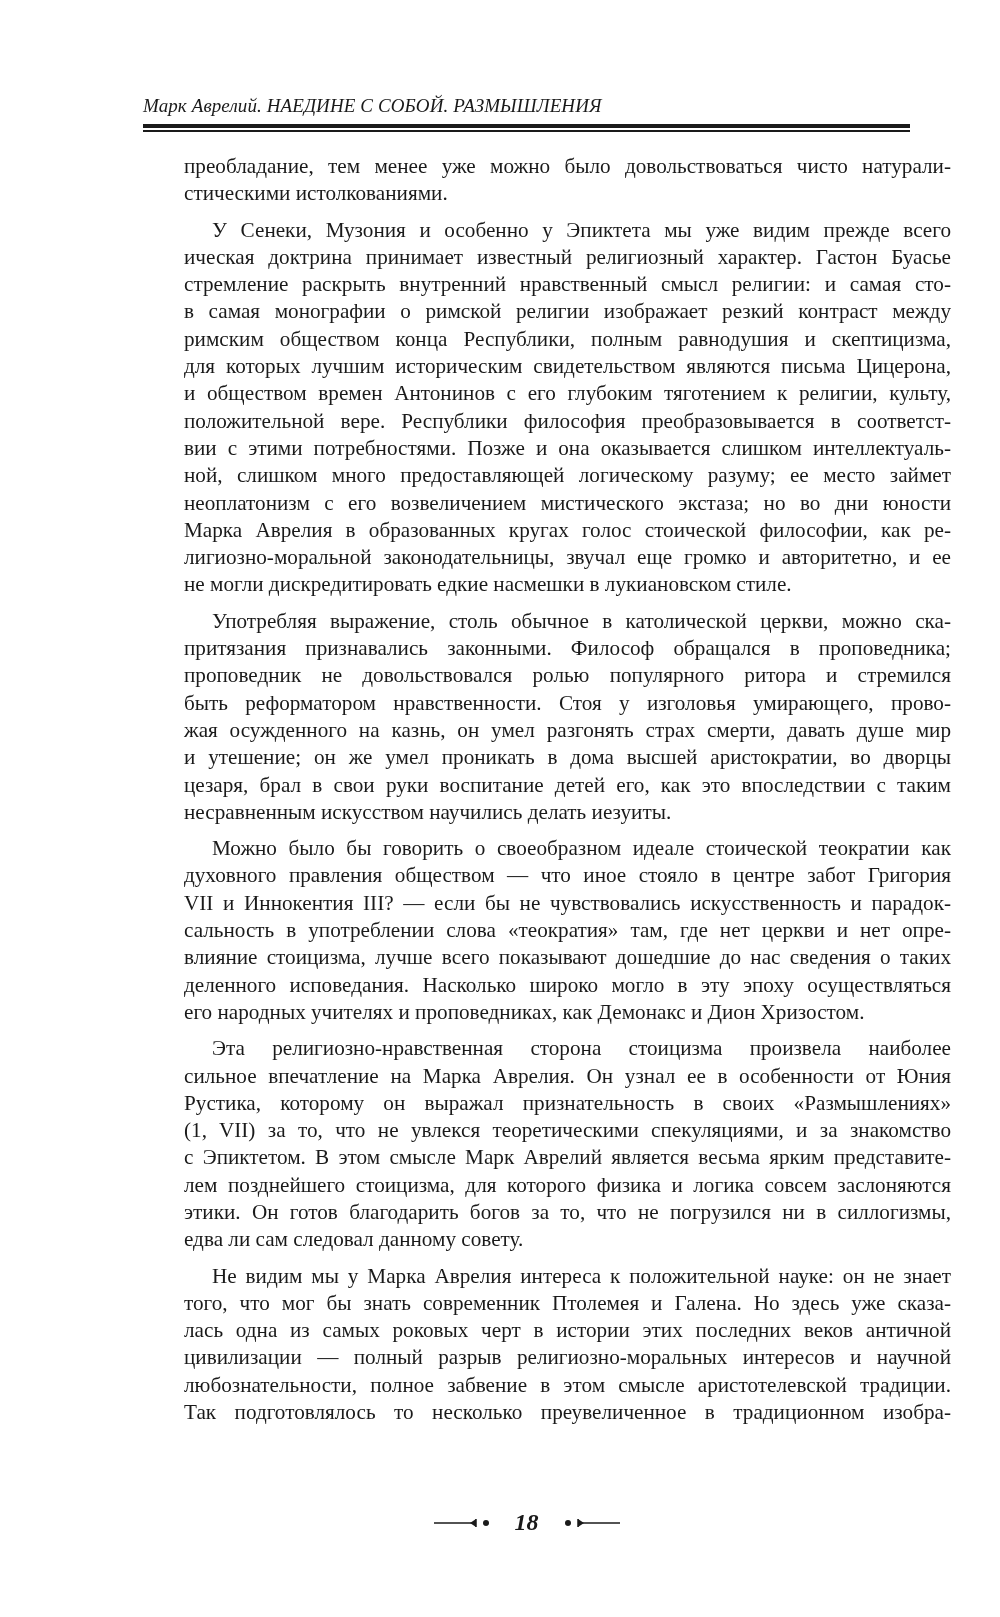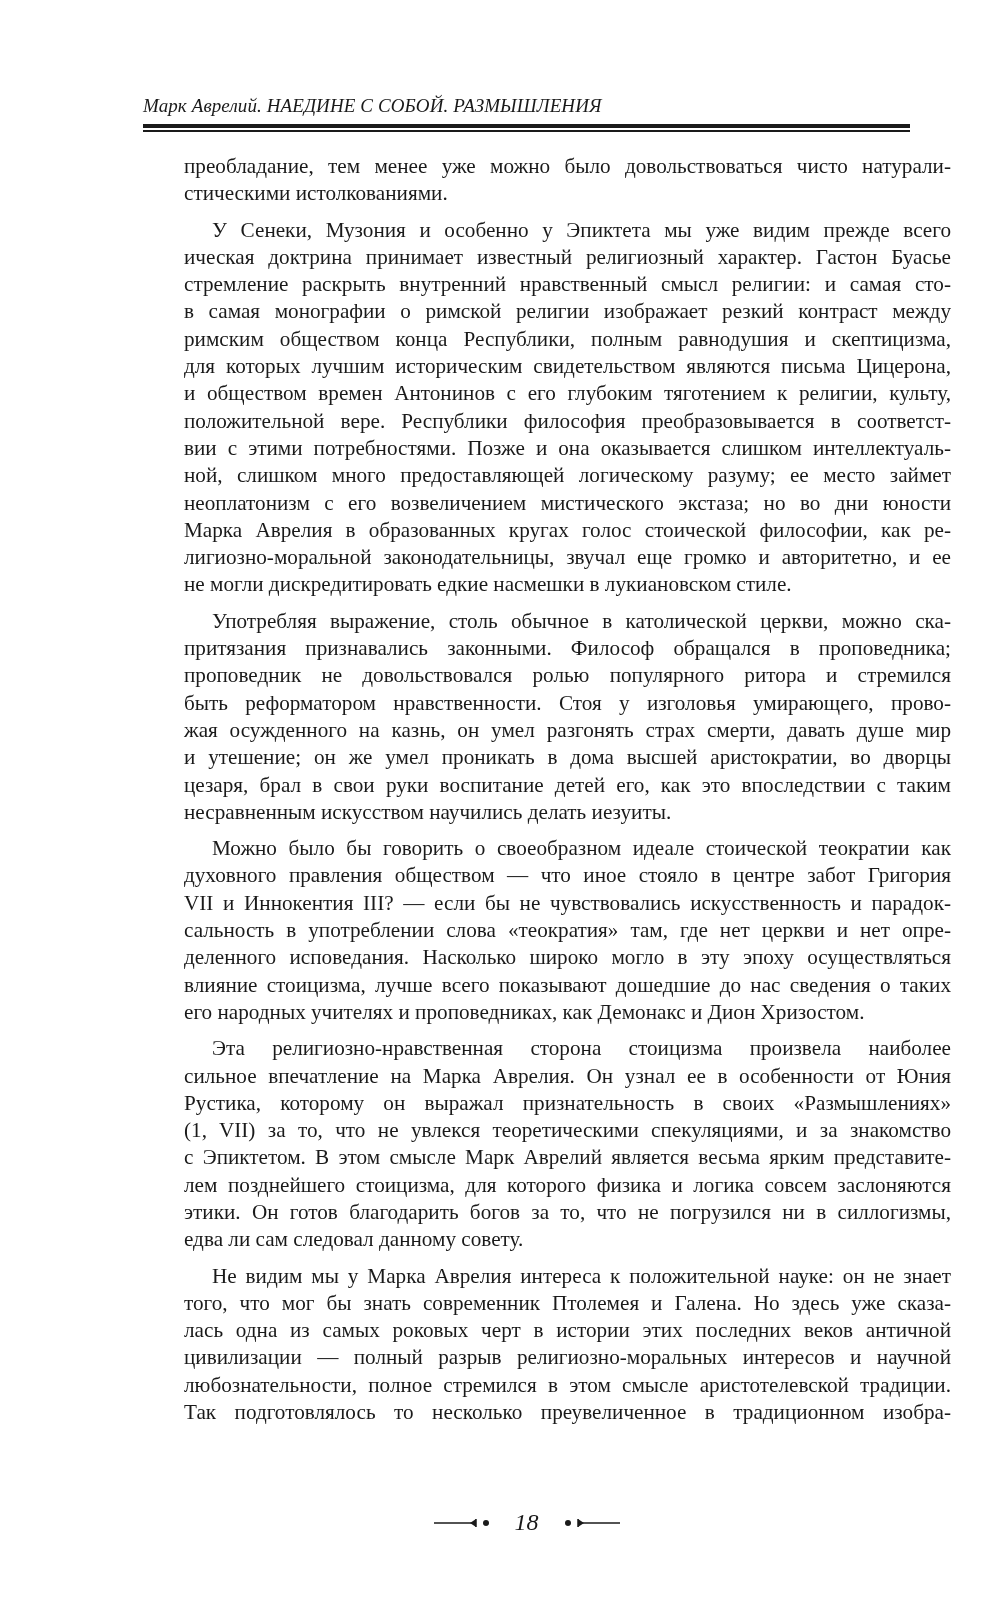--- a/index.html
+++ b/index.html
@@ -82,20 +82,21 @@
     }
     .folio {
       position: absolute;
       top: 1509px;
       left: 0;
       width: 767px;
       display: flex;
       align-items: center;
       justify-content: center;
       gap: 11px;
+      font-weight: bold;
     }
     .folio-orn {
       display: inline-flex;
       align-items: center;
     }
     .folio-num {
       font-style: italic;
       font-size: 24px;
       padding: 0 10px;
     }
@@ -141,42 +142,42 @@
       <span class="line">и утешение; он же умел проникать в дома высшей аристократии, во дворцы</span>
       <span class="line">цезаря, брал в свои руки воспитание детей его, как это впоследствии с таким</span>
       <span class="line last">несравненным искусством научились делать иезуиты.</span>
     </p>
 
     <p class="para">
       <span class="line first-indent">Можно было бы говорить о своеобразном идеале стоической теократии как</span>
       <span class="line">духовного правления обществом — что иное стояло в центре забот Григория</span>
       <span class="line">VII и Иннокентия III? — если бы не чувствовались искусственность и парадок-</span>
       <span class="line">сальность в употреблении слова «теократия» там, где нет церкви и нет опре-</span>
+      <span class="line">влияние стоицизма, лучше всего показывают дошедшие до нас сведения о таких</span>
       <span class="line">деленного исповедания. Насколько широко могло в эту эпоху осуществляться</span>
-      <span class="line">влияние стоицизма, лучше всего показывают дошедшие до нас сведения о таких</span>
       <span class="line last">его народных учителях и проповедниках, как Демонакс и Дион Хризостом.</span>
     </p>
 
     <p class="para">
       <span class="line first-indent">Эта религиозно-нравственная сторона стоицизма произвела наиболее</span>
       <span class="line">сильное впечатление на Марка Аврелия. Он узнал ее в особенности от Юния</span>
       <span class="line">Рустика, которому он выражал признательность в своих «Размышлениях»</span>
       <span class="line">(1, VII) за то, что не увлекся теоретическими спекуляциями, и за знакомство</span>
       <span class="line">с Эпиктетом. В этом смысле Марк Аврелий является весьма ярким представите-</span>
       <span class="line">лем позднейшего стоицизма, для которого физика и логика совсем заслоняются</span>
       <span class="line">этики. Он готов благодарить богов за то, что не погрузился ни в силлогизмы,</span>
       <span class="line last">едва ли сам следовал данному совету.</span>
     </p>
 
     <p class="para">
       <span class="line first-indent">Не видим мы у Марка Аврелия интереса к положительной науке: он не знает</span>
       <span class="line">того, что мог бы знать современник Птолемея и Галена. Но здесь уже сказа-</span>
       <span class="line">лась одна из самых роковых черт в истории этих последних веков античной</span>
       <span class="line">цивилизации — полный разрыв религиозно-моральных интересов и научной</span>
-      <span class="line">любознательности, полное стремился в этом смысле аристотелевской традиции.</span>
+      <span class="line">любознательности, полное забвение в этом смысле аристотелевской традиции.</span>
       <span class="line">Так подготовлялось то несколько преувеличенное в традиционном изобра-</span>
     </p>
   </div>
 
   <div class="folio">
     <span class="folio-orn">
       <svg width="60" height="12" viewBox="0 0 60 12">
         <line x1="0" y1="6" x2="42" y2="6" stroke="#1a1a1a" stroke-width="1.3"></line>
         <path d="M36 6 L42 2 L42 10 Z" fill="#1a1a1a"></path>
         <line x1="42" y1="2" x2="42" y2="10" stroke="#1a1a1a" stroke-width="1.5"></line>

